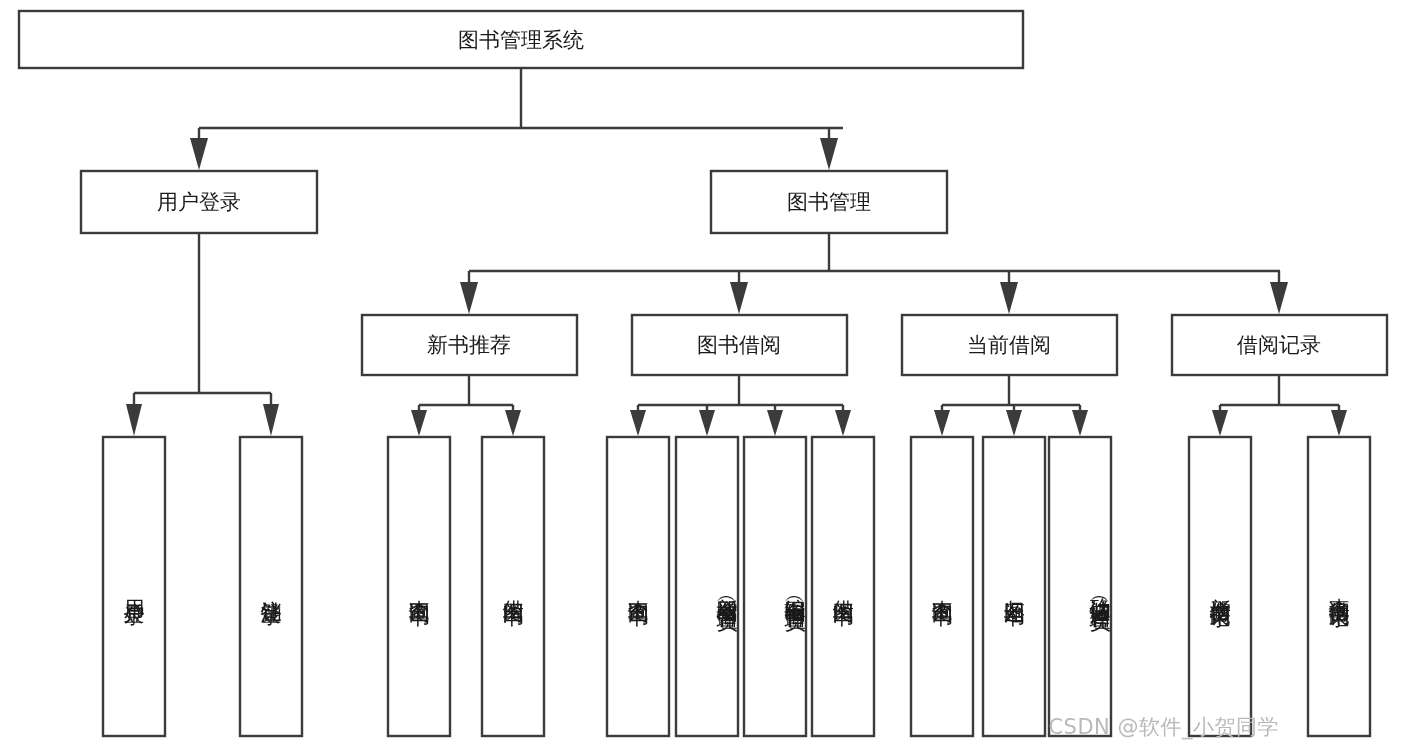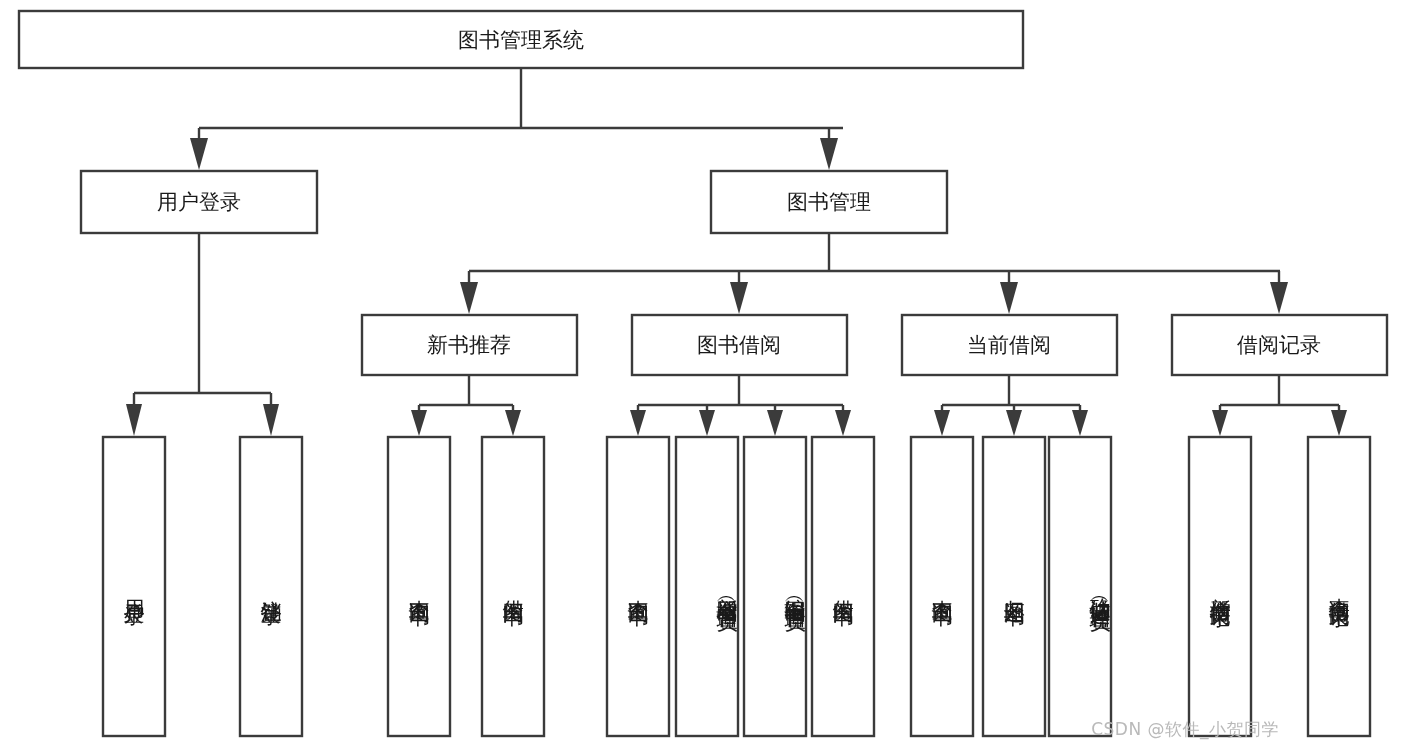--- a/index.html
+++ b/index.html
@@ -61,21 +61,21 @@
     justify-content: center;
     text-align: center;
     white-space: nowrap;
     pointer-events: none;
   }
   .watermark {
     position: absolute;
     right: 8px;
     bottom: 6px;
     font-family: "DejaVu Sans", "Liberation Sans", sans-serif;
-    font-size: 17px;
+    font-size: 21px;
     color: #b9b9b9;
     letter-spacing: 0.5px;
     user-select: none;
   }
 </style>
 </head>
 <body>
 
 <div id="diagram-root">
 

